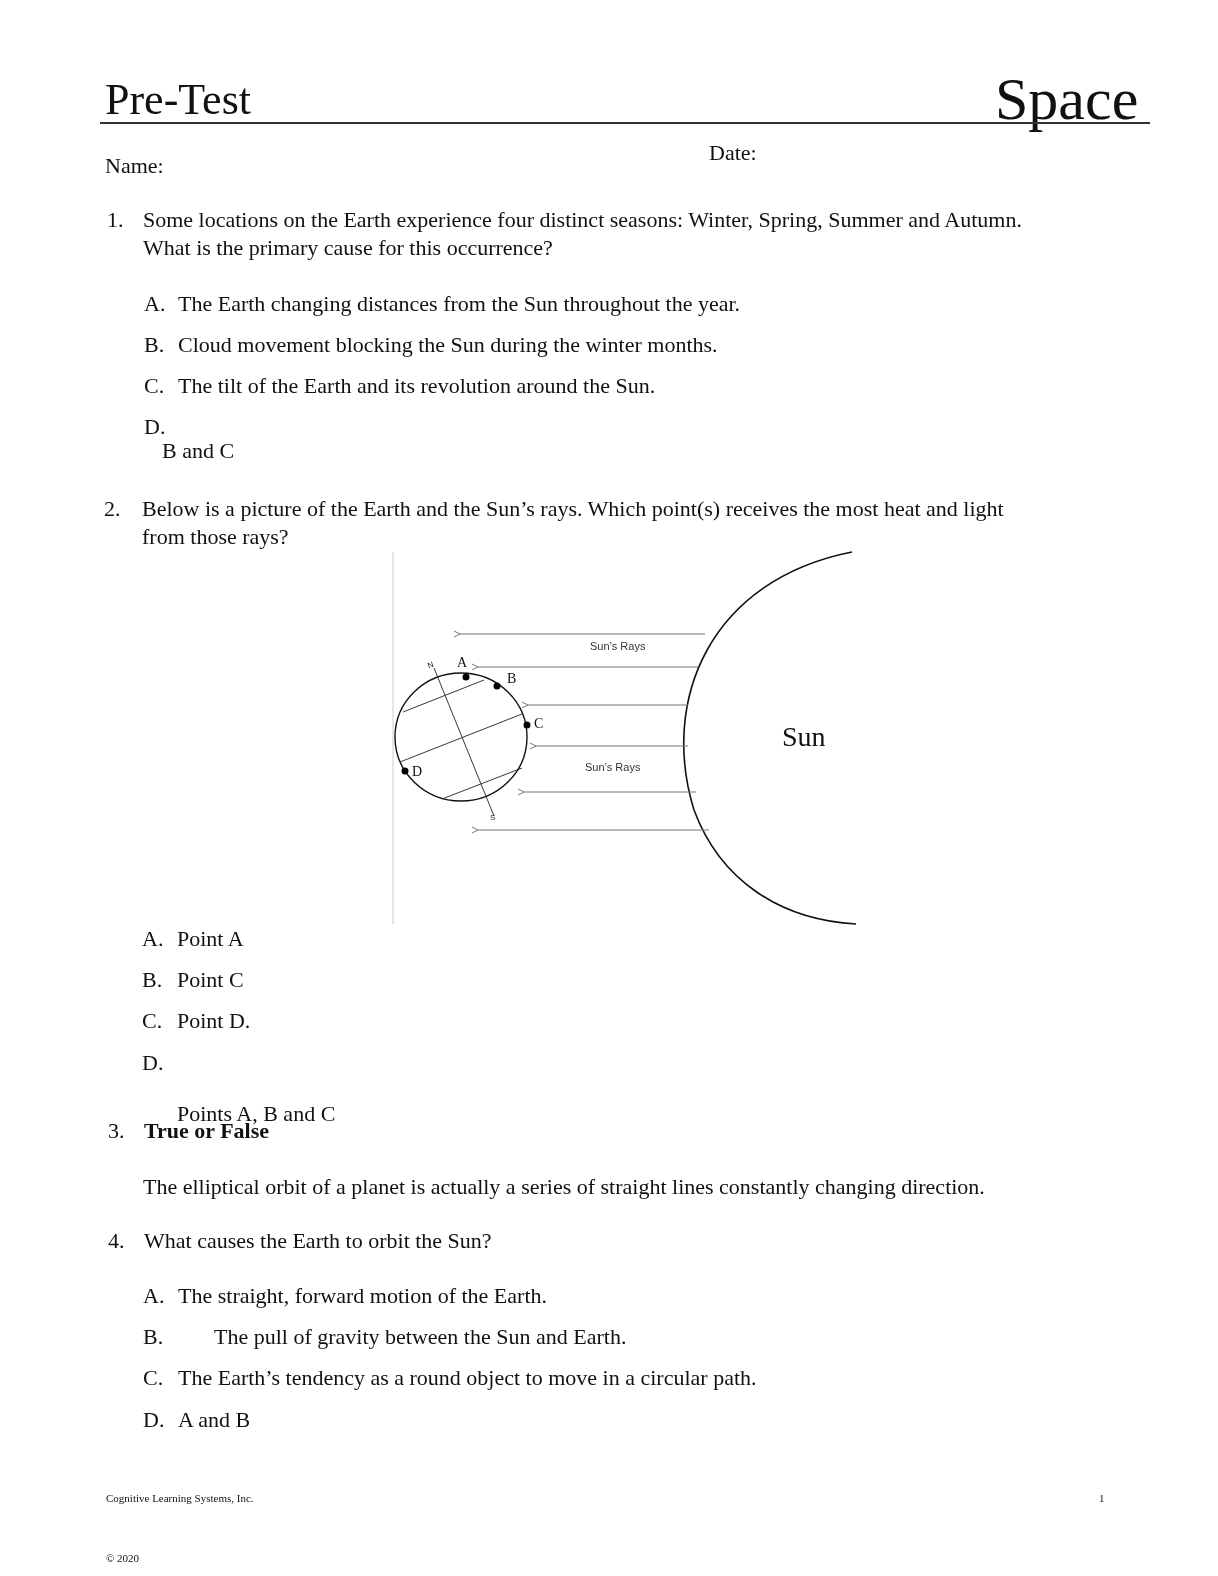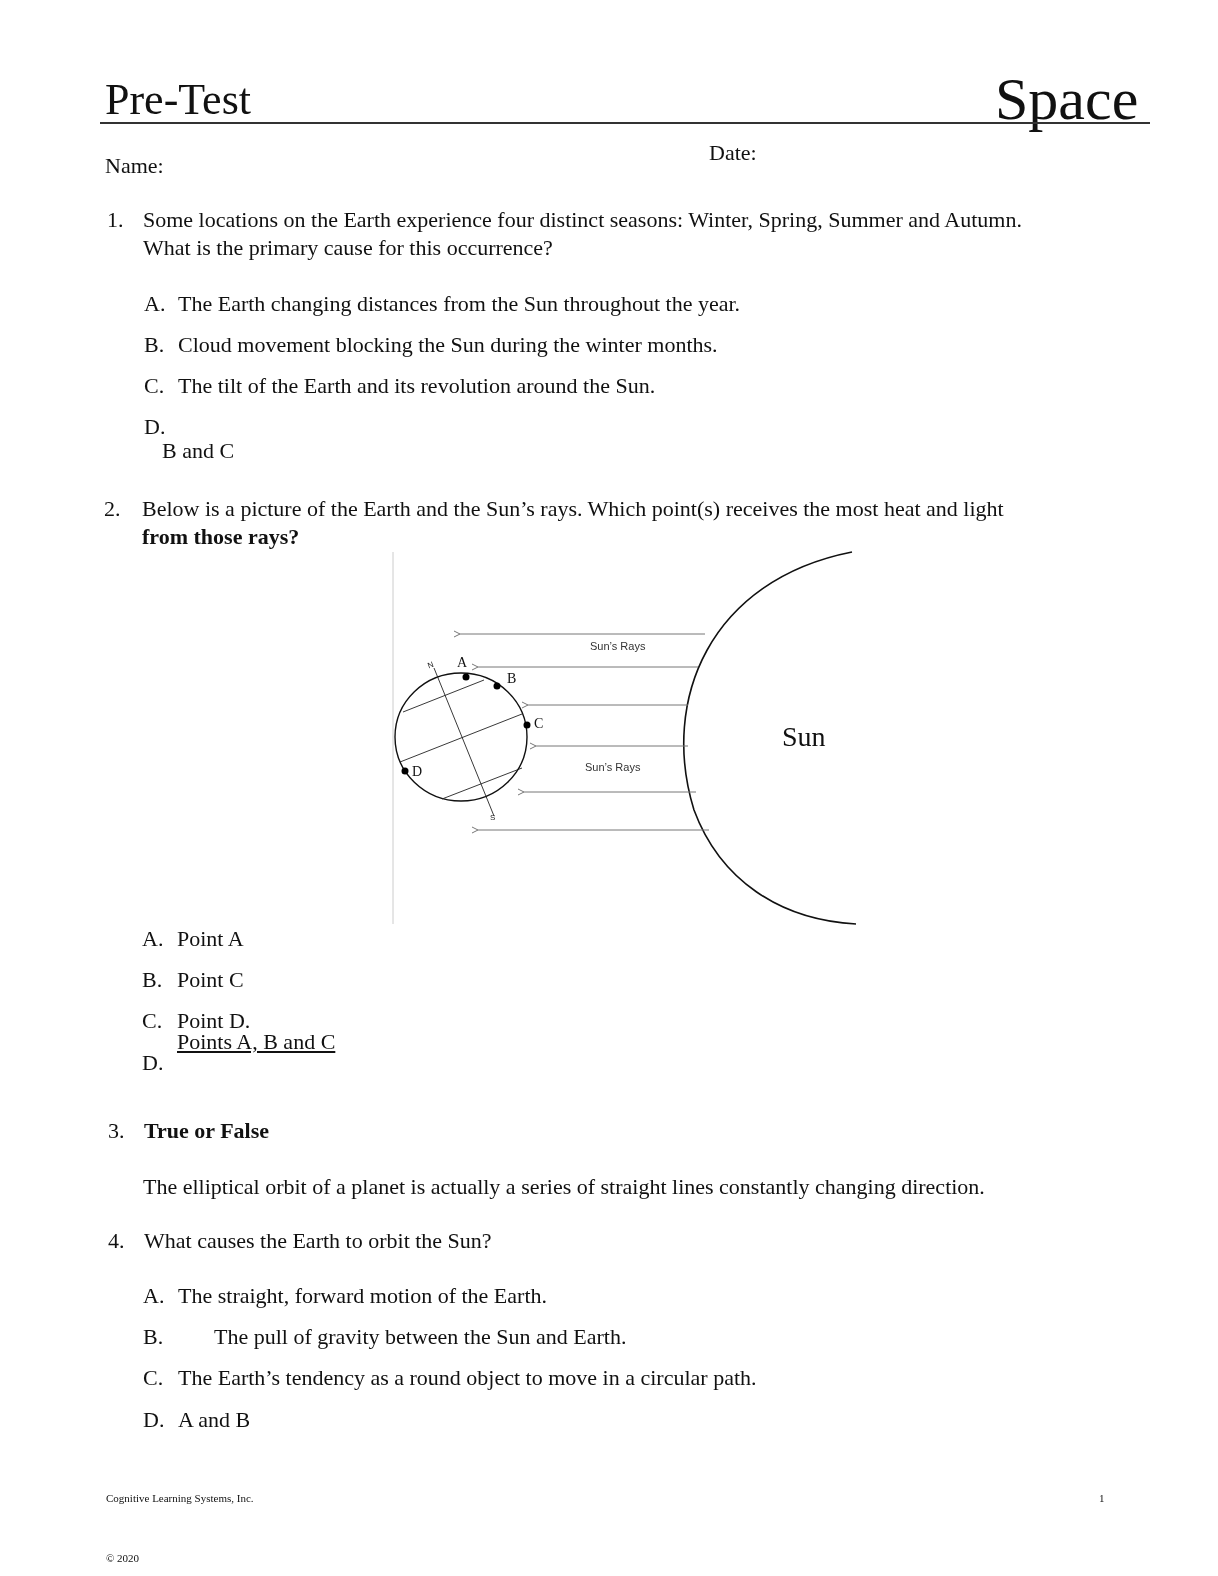--- a/index.html
+++ b/index.html
@@ -36,21 +36,21 @@
   <div class="abs opt" style="left:178px;top:331px;">Cloud movement blocking the Sun during the winter months.</div>
   <div class="abs opt" style="left:144px;top:372px;">C.</div>
   <div class="abs opt" style="left:178px;top:372px;">The tilt of the Earth and its revolution around the Sun.</div>
   <div class="abs opt" style="left:144px;top:413px;">D.</div>
   <div class="abs opt" style="left:162px;top:413px;margin-top:24px;">B and C</div>
 </div>
 
 <div>
   <div class="abs q" style="left:104px;top:495px;">2.</div>
   <div class="abs q" style="left:142px;top:495px;">Below is a picture of the Earth and the Sun’s rays.  Which point(s) receives the most heat and light</div>
-  <div class="abs q" style="left:142px;top:523px;font-weight:bold;">from those rays?</div>
+  <div class="abs q" style="left:142px;top:523px;">from those rays?</div>
 
   <svg class="diagram" viewBox="0 0 500 400" width="500" height="400">
     <defs>
       <marker id="arrowhead" markerWidth="8" markerHeight="8" refX="1" refY="4" orient="auto">
         <path d="M7,1 L1,4 L7,7" fill="none" stroke="#777" stroke-width="1"></path>
       </marker>
     </defs>
 
     <line x1="13" y1="12" x2="13" y2="384" stroke="#ccc" stroke-width="1"></line>
 
@@ -90,21 +90,21 @@
     <text x="32" y="236" font-family="Liberation Serif, serif" font-size="14" fill="#111">D</text>
   </svg>
 
   <div class="abs opt" style="left:142px;top:925px;">A.</div>
   <div class="abs opt" style="left:177px;top:925px;">Point A</div>
   <div class="abs opt" style="left:142px;top:966px;">B.</div>
   <div class="abs opt" style="left:177px;top:966px;">Point C</div>
   <div class="abs opt" style="left:142px;top:1007px;">C.</div>
   <div class="abs opt" style="left:177px;top:1007px;">Point D.</div>
   <div class="abs opt" style="left:142px;top:1049px;">D.</div>
-  <div class="abs opt" style="left:177px;top:1028px;text-decoration:underline;">Points A, B and C</div>
+  <div class="abs opt" style="left:177px;top:1100px;">Points A, B and C</div>
 </div>
 
 <div>
   <div class="abs q" style="left:108px;top:1117px;">3.</div>
   <div class="abs q bold" style="left:144px;top:1117px;">True or False</div>
   <div class="abs q" style="left:143px;top:1173px;">The elliptical orbit of a planet is actually a series of straight lines constantly changing direction.</div>
 </div>
 
 <div>
   <div class="abs q" style="left:108px;top:1227px;">4.</div>

